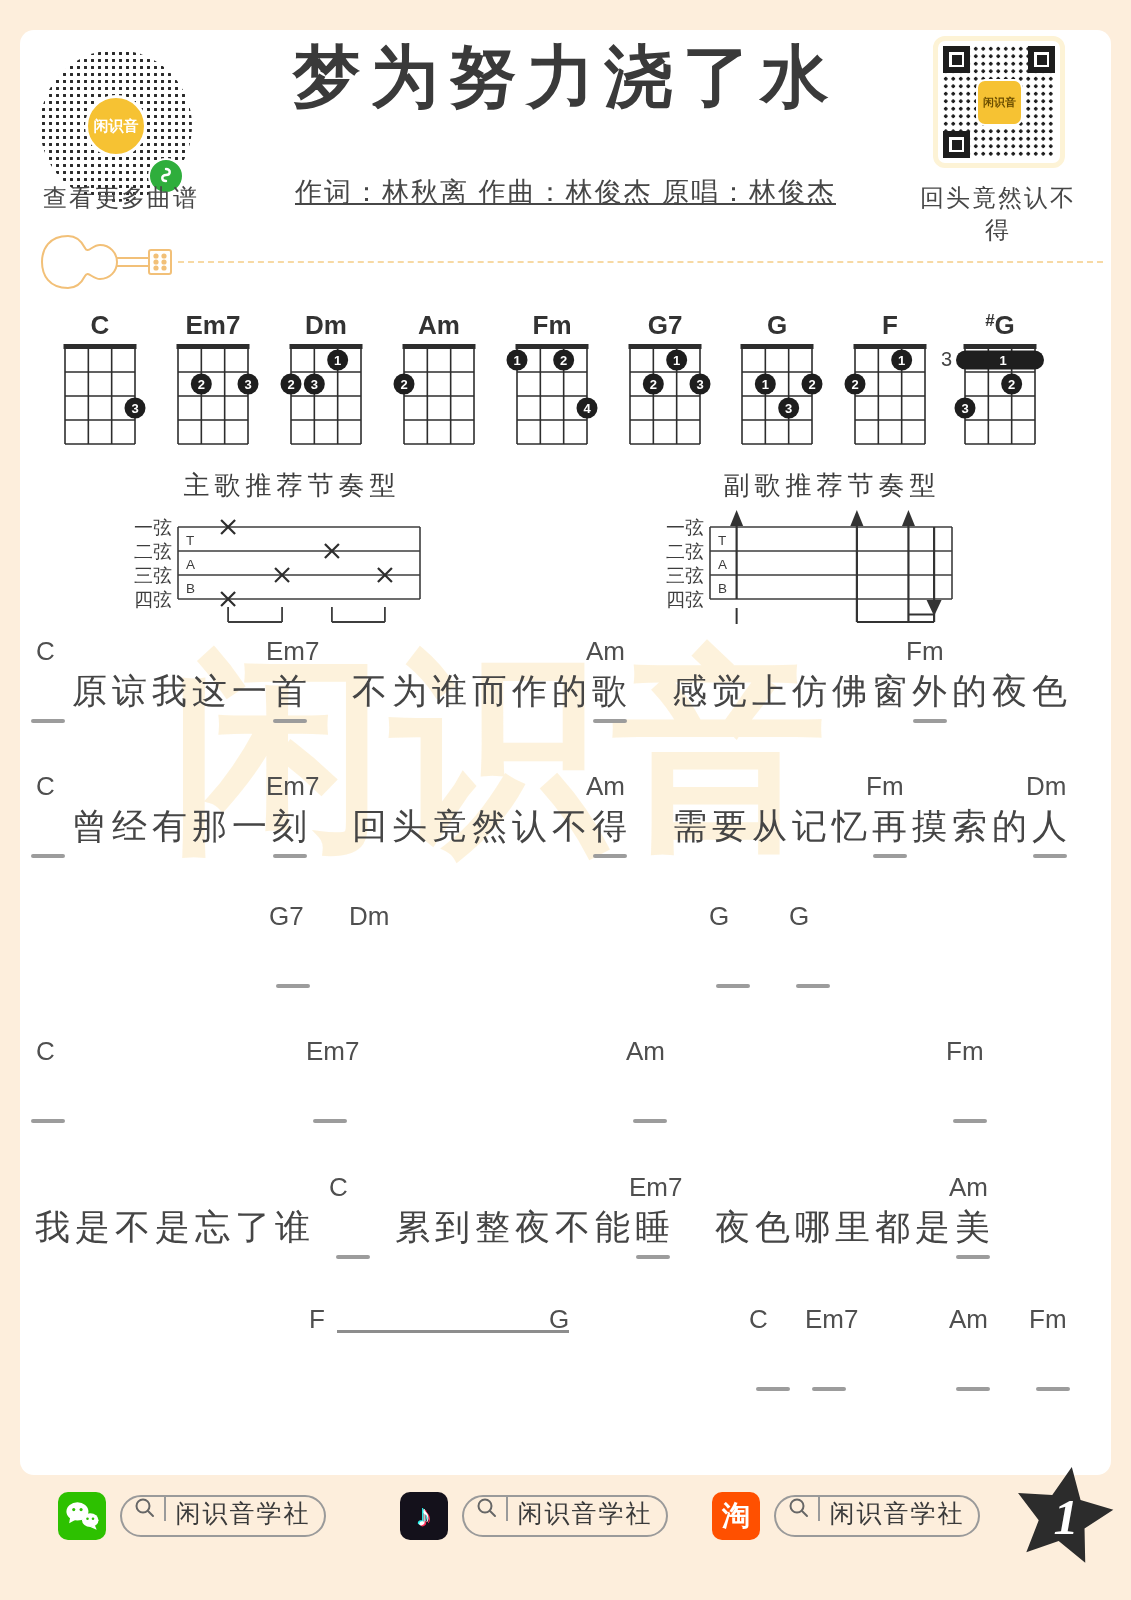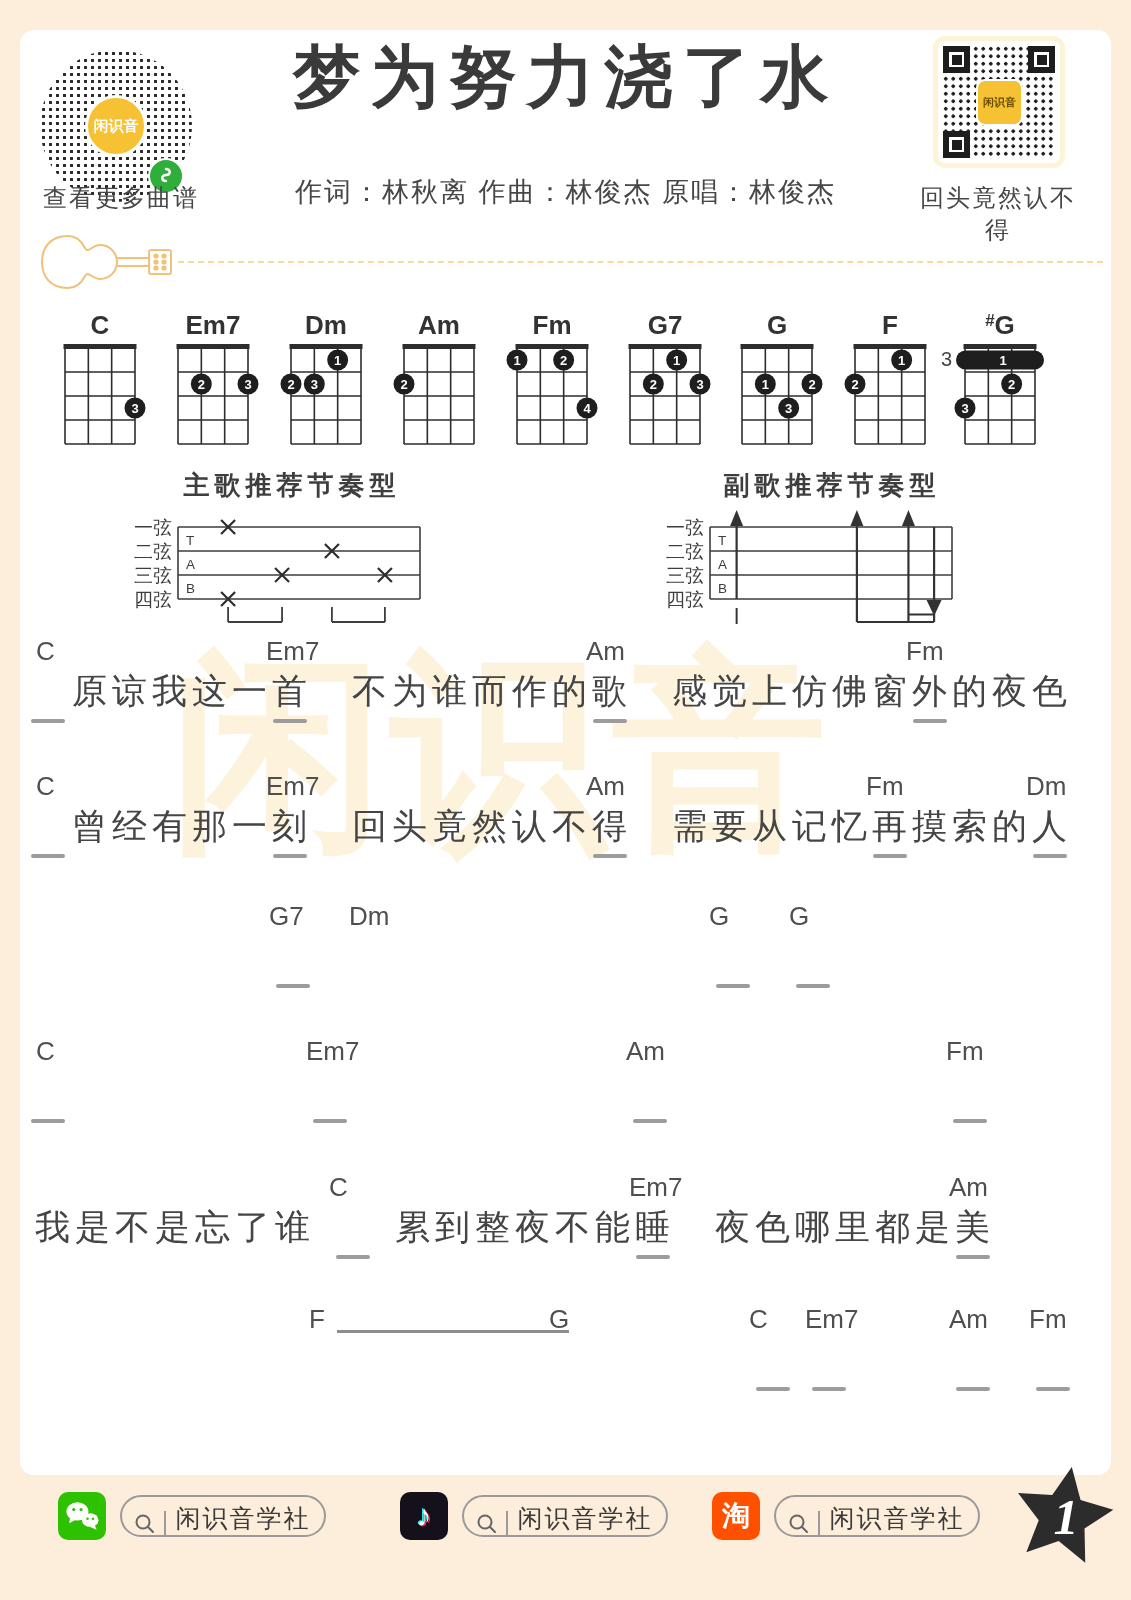--- a/index.html
+++ b/index.html
@@ -7,21 +7,21 @@
        font-family:"Liberation Sans",sans-serif;}
   .card{position:absolute;left:20px;top:30px;width:1091px;height:1445px;background:#ffffff;
         border-radius:14px;}
   
   .watermark{position:absolute;left:150px;top:580px;font-size:215px;font-weight:bold;
              color:rgba(250,211,140,0.30);letter-spacing:6px;white-space:nowrap;pointer-events:none;}
   
   .title{position:absolute;top:2px;left:0;right:0;text-align:center;font-size:68px;font-weight:900;
          letter-spacing:10px;color:#3a3a3a;}
   .keyline{position:absolute;top:102px;left:0;right:0;text-align:center;font-size:27px;color:#474747;letter-spacing:3px;}
-  .credits{position:absolute;top:144px;left:0;right:0;text-align:center;font-size:27px;color:#474747;letter-spacing:2px;}
+  .credits{position:absolute;top:144px;left:0;right:0;text-align:center;font-size:27px;color:#474747;letter-spacing:2px;text-decoration:underline;}
   .caption{position:absolute;top:152px;font-size:24px;color:#474747;letter-spacing:2px;text-align:center;}
   .cap-left{left:6px;width:190px;}
   .cap-right{left:893px;width:170px;}
   .qr-left{position:absolute;left:20px;top:20px;width:152px;height:152px;}
   .qr-circle{position:absolute;inset:0;border-radius:50%;background:#fff;
       background-image:radial-gradient(#2a2a2a 1.4px,transparent 1.7px);background-size:7px 7px;}
   .qr-logo-circle{position:absolute;left:45px;top:45px;width:62px;height:62px;border-radius:50%;
       background:#f6c233;border:3px solid #fff;box-sizing:border-box;display:flex;align-items:center;justify-content:center;}
   .qr-logo-circle span{color:#fff;font-size:15px;font-weight:bold;}
   .wx-badge{position:absolute;left:108px;top:108px;width:32px;height:32px;border-radius:50%;
@@ -35,40 +35,40 @@
   .f-tl{left:5px;top:5px;} .f-tr{right:5px;top:5px;} .f-bl{left:5px;bottom:5px;}
   .qr-logo-sq{position:absolute;left:38px;top:38px;width:47px;height:47px;background:#f6c233;border:2px solid #fff;
       border-radius:9px;box-sizing:border-box;display:flex;align-items:center;justify-content:center;}
   .qr-logo-sq span{font-size:11px;font-weight:bold;color:#6b4e00;}
   
   .uke{position:absolute;left:10px;top:192px;}
   .dashline{position:absolute;left:158px;top:231px;right:8px;border-top:2.5px dashed #f7d9a4;}
   
   .chord{position:absolute;top:278px;width:140px;height:160px;}
   
-  .rtitle{position:absolute;top:438px;width:320px;text-align:center;font-size:26px;font-weight:bold;
+  .rtitle{position:absolute;top:438px;width:320px;text-align:center;font-size:26px;font-weight:normal;
           color:#3e3e3e;letter-spacing:5px;}
   .rt-verse{left:112px;} .rt-chorus{left:652px;}
   .staff{position:absolute;top:479px;width:330px;height:150px;}
   #rverse{left:100px;} #rchorus{left:632px;}
   
   .lline{position:absolute;left:0;width:100%;height:112px;}
   .ch{position:absolute;top:6px;font-size:26px;color:#4f4f4f;white-space:pre;}
   .lyr{position:absolute;top:38px;font-size:35px;color:#454545;letter-spacing:5px;white-space:pre;}
   .ul{position:absolute;top:89px;width:34px;height:3.5px;background:#9c9c9c;border-radius:2px;}
   .cspan{position:absolute;top:32px;height:2.5px;background:#8d8d8d;}
   
   .fgroup{position:absolute;top:1492px;display:flex;align-items:center;}
   .g1{left:58px;} .g2{left:400px;} .g3{left:712px;}
   .ficon{width:48px;height:48px;border-radius:10px;display:flex;align-items:center;justify-content:center;}
   .ficon.wx{background:#2DC100;} .ficon.dy{background:#14111b;} .ficon.tb{background:#FF5000;}
   .dy-note{color:#fff;font-size:30px;font-weight:bold;text-shadow:-1.5px -1px 0 #25F4EE,1.5px 1px 0 #FE2C55;}
   .tb-glyph{color:#fff;font-size:28px;font-weight:bold;}
   .pill{margin-left:14px;width:206px;height:42px;border:2px solid #9a9a9a;border-radius:22px;
-        display:flex;align-items:flex-end;padding-left:12px;box-sizing:border-box;background:transparent;}
+        display:flex;align-items:flex-start;padding-left:12px;box-sizing:border-box;background:transparent;}
   .pill .divider{width:1.5px;height:24px;background:#9a9a9a;margin:0 10px 0 8px;}
   .pill .ptext{font-size:25px;color:#3b3b3b;letter-spacing:2px;}
   .star{position:absolute;left:1010px;top:1462px;width:112px;height:112px;}
   .star .num{position:absolute;left:0;right:0;top:26px;text-align:center;color:#fff;
        font-family:"Liberation Serif",serif;font-style:italic;font-weight:bold;font-size:50px;}
   svg{overflow:visible;}
 </style>
 </head>
 <body>
 

